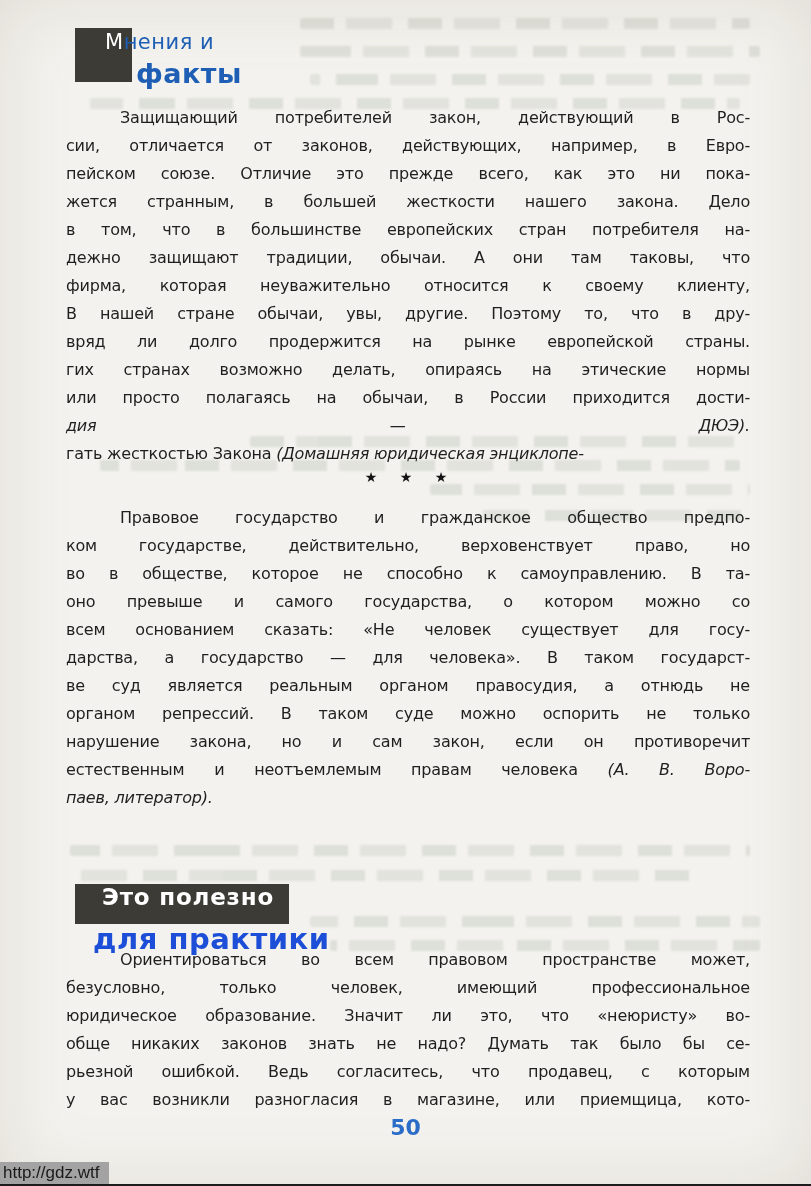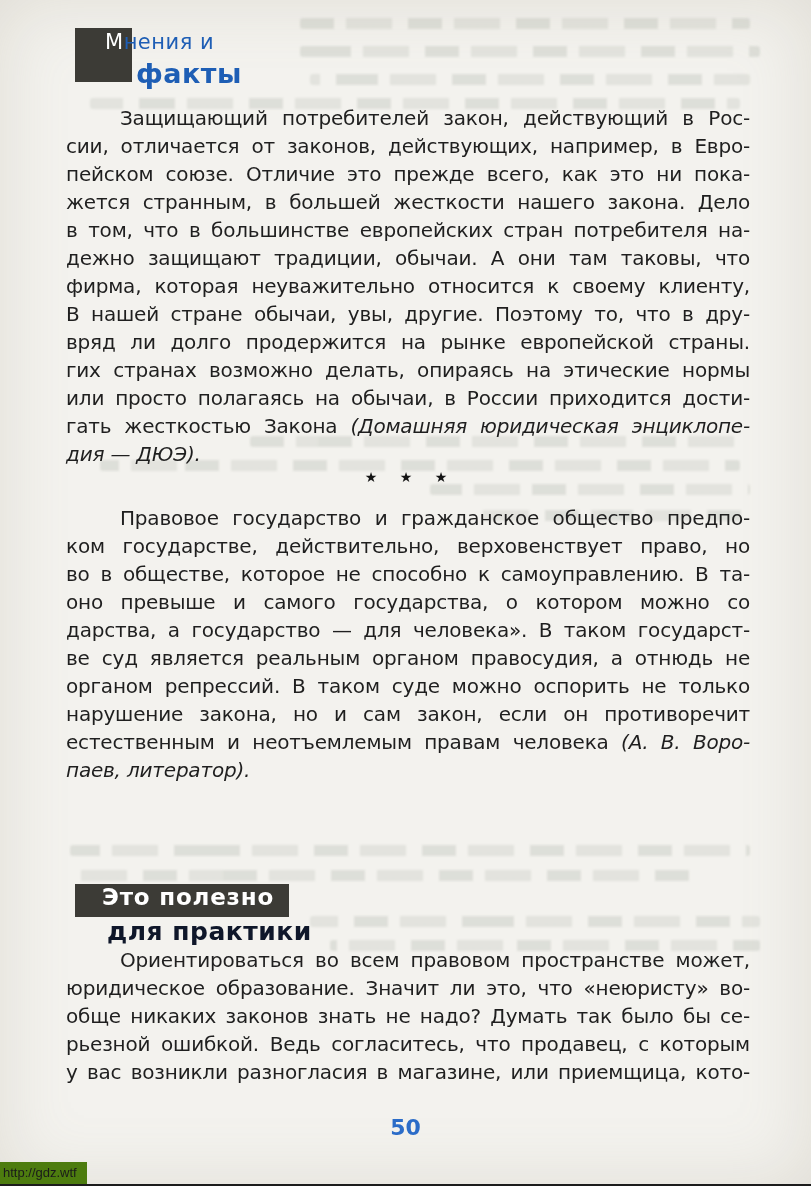--- a/index.html
+++ b/index.html
@@ -15,42 +15,42 @@
   .h1wrap{position:absolute;left:75px;top:28px;width:320px;height:64px;z-index:3;}
   .sq{position:absolute;left:0;top:0;width:57px;height:54px;background:#3c3b36;}
   .h1l1{position:absolute;left:30px;top:2px;font-size:21px;font-weight:normal;
         letter-spacing:.5px;white-space:nowrap;z-index:2;}
   .h1l1 .init{color:#ffffff;}
   .h1l1 .rest{color:#1e5eb5;}
   .h1l2{position:absolute;left:61px;top:30px;color:#1e5eb5;font-size:27px;
         font-weight:bold;letter-spacing:.5px;white-space:nowrap;z-index:2;}
   
   .h2wrap{position:absolute;left:75px;top:884px;z-index:3;}
-  .bar{position:relative;background:#3c3b36;height:33px;width:214px;}
+  .bar{position:relative;background:#3c3b36;height:40px;width:214px;}
   .barline{position:absolute;left:27px;top:0;line-height:26px;color:#ffffff;
            font-weight:bold;font-size:23px;letter-spacing:.8px;white-space:nowrap;}
-  .h2l2{margin-left:32px;color:#0f172a;font-weight:bold;font-size:25px;
+  .h2l2{margin-left:18px;color:#1d4ed8;font-weight:bold;font-size:29px;
         line-height:30px;letter-spacing:.5px;white-space:nowrap;}
   
-  .para{position:absolute;left:66px;width:684px;color:#1f1f1f;font-size:20px;
+  .para{position:absolute;left:66px;width:684px;color:#1f1f1f;font-size:16px;
         letter-spacing:-0.2px;z-index:2;}
   .para .line{height:28px;line-height:28px;text-align:justify;
               -moz-text-align-last:justify;text-align-last:justify;}
   .para .line:first-child{text-indent:54px;}
   .para.flush-last .line:last-child{text-align-last:left;-moz-text-align-last:left;}
   .it{font-style:italic;}
   
   .sep{position:absolute;left:0;top:469px;width:100%;box-sizing:border-box;
        padding-left:10px;text-align:center;font-size:14px;letter-spacing:9px;
        color:#141414;z-index:2;}
   
   .pagenum{position:absolute;top:1115px;left:0;width:100%;text-align:center;
            color:#2b6cc8;font-size:22px;font-weight:bold;z-index:2;}
-  .watermark{position:absolute;left:0;bottom:2px;background:#4d7c0f;color:#1a1a1a;
-             font-size:13px;line-height:19px;padding:1px 10px 2px 3px;z-index:5;
+  .watermark{position:absolute;left:0;bottom:2px;background:#a3a3a3;color:#1a1a1a;
+             font-size:17px;line-height:19px;padding:1px 10px 2px 3px;z-index:5;
              font-family:"Liberation Sans",sans-serif;}
   .bottom-edge{position:absolute;left:0;bottom:0;width:100%;height:2px;
                background:#1c1c1c;z-index:6;}
   
   .ghost{position:absolute;height:11px;z-index:1;filter:blur(1.2px);opacity:.5;
          border-radius:3px;
          background:repeating-linear-gradient(90deg,
            rgba(125,135,120,.35) 0 34px, transparent 34px 46px,
            rgba(125,135,120,.28) 46px 92px, transparent 92px 108px);}
 </style>
@@ -85,48 +85,50 @@
       <div class="line"><span>сии, отличается от законов, действующих, например, в Евро-</span></div>
       <div class="line"><span>пейском союзе. Отличие это прежде всего, как это ни пока-</span></div>
       <div class="line"><span>жется странным, в большей жесткости нашего закона. Дело</span></div>
       <div class="line"><span>в том, что в большинстве европейских стран потребителя на-</span></div>
       <div class="line"><span>дежно защищают традиции, обычаи. А они там таковы, что</span></div>
       <div class="line"><span>фирма, которая неуважительно относится к своему клиенту,</span></div>
       <div class="line"><span>В нашей стране обычаи, увы, другие. Поэтому то, что в дру-</span></div>
       <div class="line"><span>вряд ли долго продержится на рынке европейской страны.</span></div>
       <div class="line"><span>гих странах возможно делать, опираясь на этические нормы</span></div>
       <div class="line"><span>или просто полагаясь на обычаи, в России приходится дости-</span></div>
+      <div class="line"><span class="it">дия — ДЮЭ).</span></div>
       <div class="line"><span>гать жесткостью Закона </span><span class="it">(Домашняя юридическая энциклопе-</span></div>
-      <div class="line"><span class="it">дия — ДЮЭ).</span></div>
     </div>
 
   <div class="sep">★ ★ ★</div>
 
   <div class="para flush-last" style="top:504px">
       <div class="line"><span>Правовое государство и гражданское общество предпо-</span></div>
       <div class="line"><span>ком государстве, действительно, верховенствует право, но</span></div>
       <div class="line"><span>во в обществе, которое не способно к самоуправлению. В та-</span></div>
       <div class="line"><span>оно превыше и самого государства, о котором можно со</span></div>
+      <div class="line"><span>всем основанием сказать: «Не человек существует для госу-</span></div>
       <div class="line"><span>дарства, а государство — для человека». В таком государст-</span></div>
       <div class="line"><span>ве суд является реальным органом правосудия, а отнюдь не</span></div>
       <div class="line"><span>органом репрессий. В таком суде можно оспорить не только</span></div>
       <div class="line"><span>нарушение закона, но и сам закон, если он противоречит</span></div>
       <div class="line"><span>естественным и неотъемлемым правам человека </span><span class="it">(А. В. Воро-</span></div>
       <div class="line"><span class="it">паев, литератор).</span></div>
     </div>
 
   <div class="h2wrap">
     <div class="bar">
       <span class="barline">Это полезно</span>
     </div>
     <div class="h2l2">для практики</div>
   </div>
 
   <div class="para" style="top:946px">
       <div class="line"><span>Ориентироваться во всем правовом пространстве может,</span></div>
+      <div class="line"><span>безусловно, только человек, имеющий профессиональное</span></div>
       <div class="line"><span>юридическое образование. Значит ли это, что «неюристу» во-</span></div>
       <div class="line"><span>обще никаких законов знать не надо? Думать так было бы се-</span></div>
       <div class="line"><span>рьезной ошибкой. Ведь согласитесь, что продавец, с которым</span></div>
       <div class="line"><span>у вас возникли разногласия в магазине, или приемщица, кото-</span></div>
     </div>
 
   <div class="pagenum">50</div>
 
   <div class="watermark">http://gdz.wtf</div>
 

